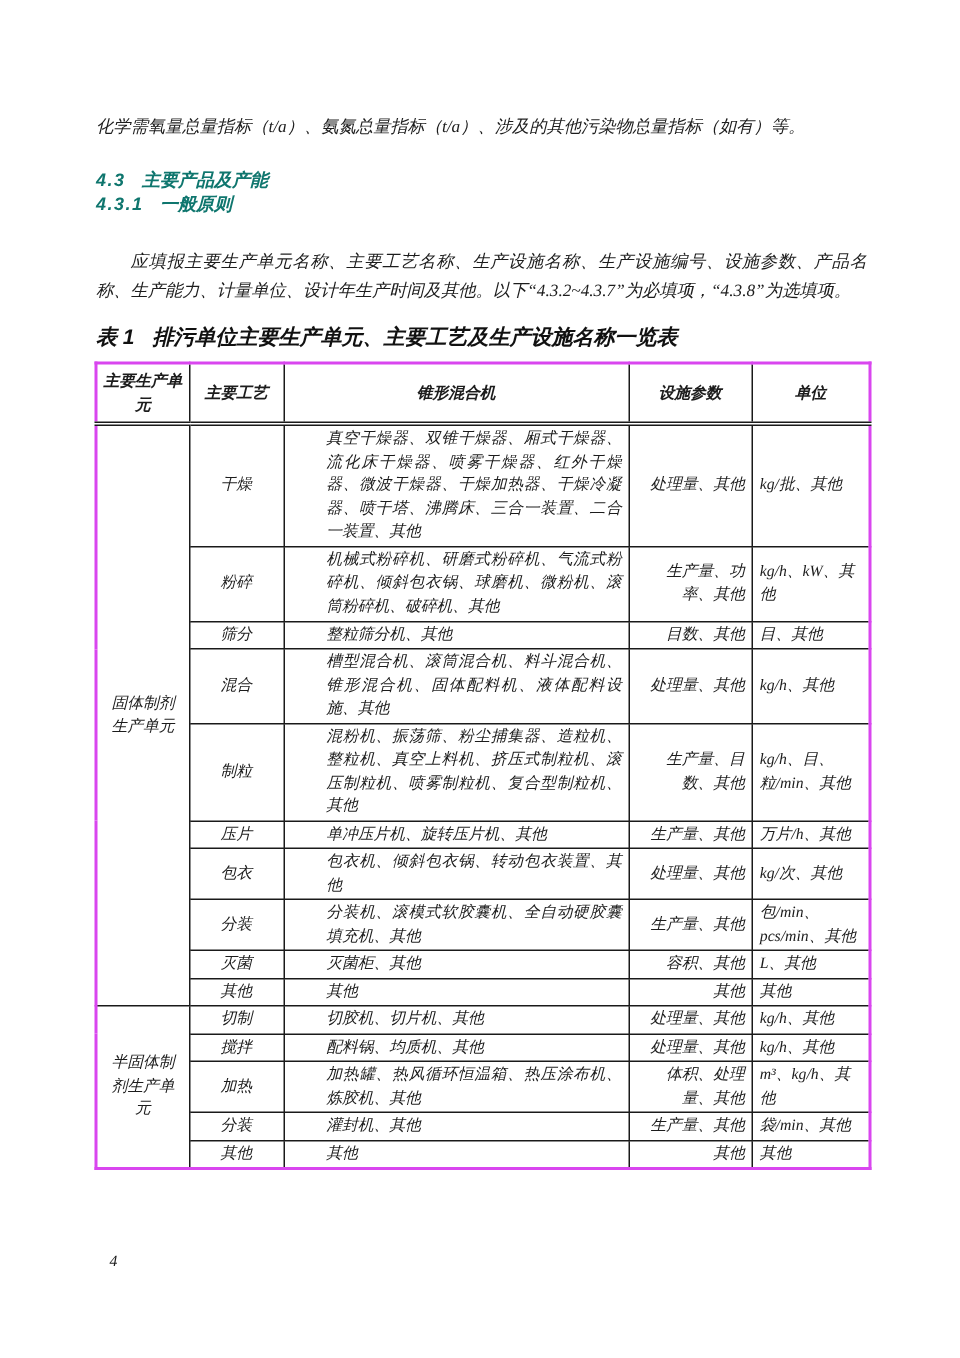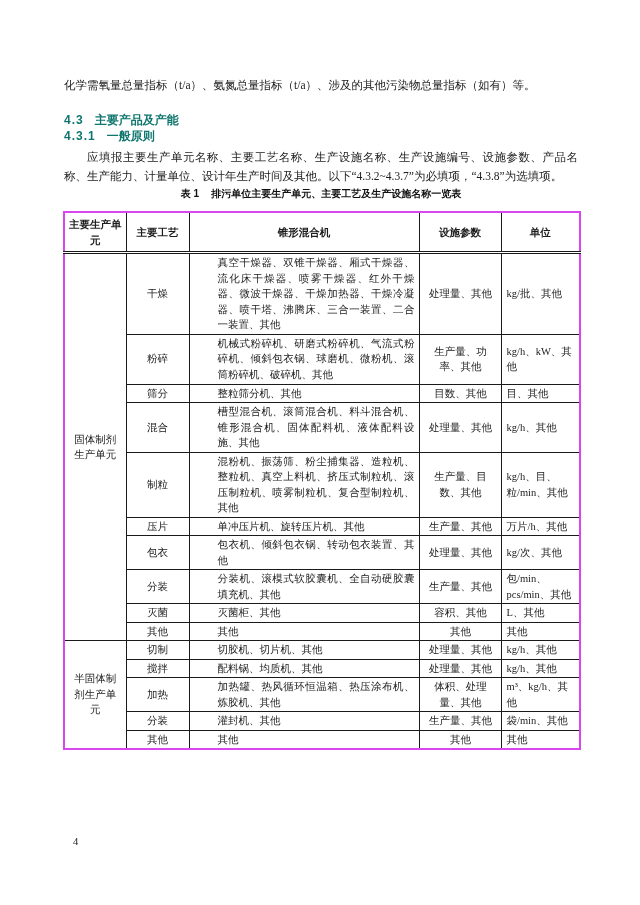--- a/index.html
+++ b/index.html
@@ -5,47 +5,48 @@
   html,body { margin:0; padding:0; background:#ffffff; }
   .page {
     position:relative;
     width:640px; height:905px;
     background:#ffffff;
     box-sizing:border-box;
     padding:76px 62px 0 64px;
     font-family:"Liberation Serif","DejaVu Serif",serif;
     color:#1c1c1c;
     overflow:hidden;
+    font-style:italic;
   }
   .body-text {
     margin:0;
     font-size:11.5px;
     line-height:19px;
     text-align:justify;
   }
   .indent { text-indent:2em; }
   .heading {
     margin:0;
     font-family:"Liberation Sans","DejaVu Sans",sans-serif;
     font-weight:bold;
     font-size:12px;
     line-height:16px;
     color:#0f766e;
   }
   .h43  { margin-top:17px; }
   .h431 { }
-  .p431 { margin-top:4px; }
+  .p431 { margin-top:22px; }
   .h432 { margin-top:4px; }
   .p432 { margin-top:8px; }
   .h-num { margin-right:11px; letter-spacing:1px; }
   .table-caption {
-    text-align:center;
+    margin-top:12px;
     font-family:"Liberation Sans","DejaVu Sans",sans-serif;
     font-weight:bold;
-    font-size:10px;
+    font-size:14px;
     line-height:16px;
     color:#111;
   }
   .cap-label { margin-right:12px; }
   table.main-table {
     margin-top:9px;
     margin-left:-1px;
     border-collapse:collapse;
     table-layout:fixed;
     width:516px;
@@ -74,21 +75,21 @@
     font-size:10.5px;
     line-height:15.5px;
     vertical-align:middle;
     padding:1px 4px;
     box-sizing:border-box;
     color:#1c1c1c;
   }
   td.unit-cell  { text-align:center; padding:1px 5px; }
   td.proc-cell  { text-align:center; }
   td.equip-cell { text-align:justify;padding-left:28px; }
-  td.param-cell { text-align:center; padding-left:5px; }
+  td.param-cell { text-align:right; padding-left:5px; }
   td.meas-cell  { text-align:left; padding:1px 3px 1px 5px; }
   tr.h18 { height:18px; }
   tr.h34 { height:34px; }
   tr.h50 { height:50px; }
   tr.h66 { height:66px; }
   .page-number {
     position:absolute;
     left:73px; top:836px;
     font-size:10.5px;
     color:#1c1c1c;

